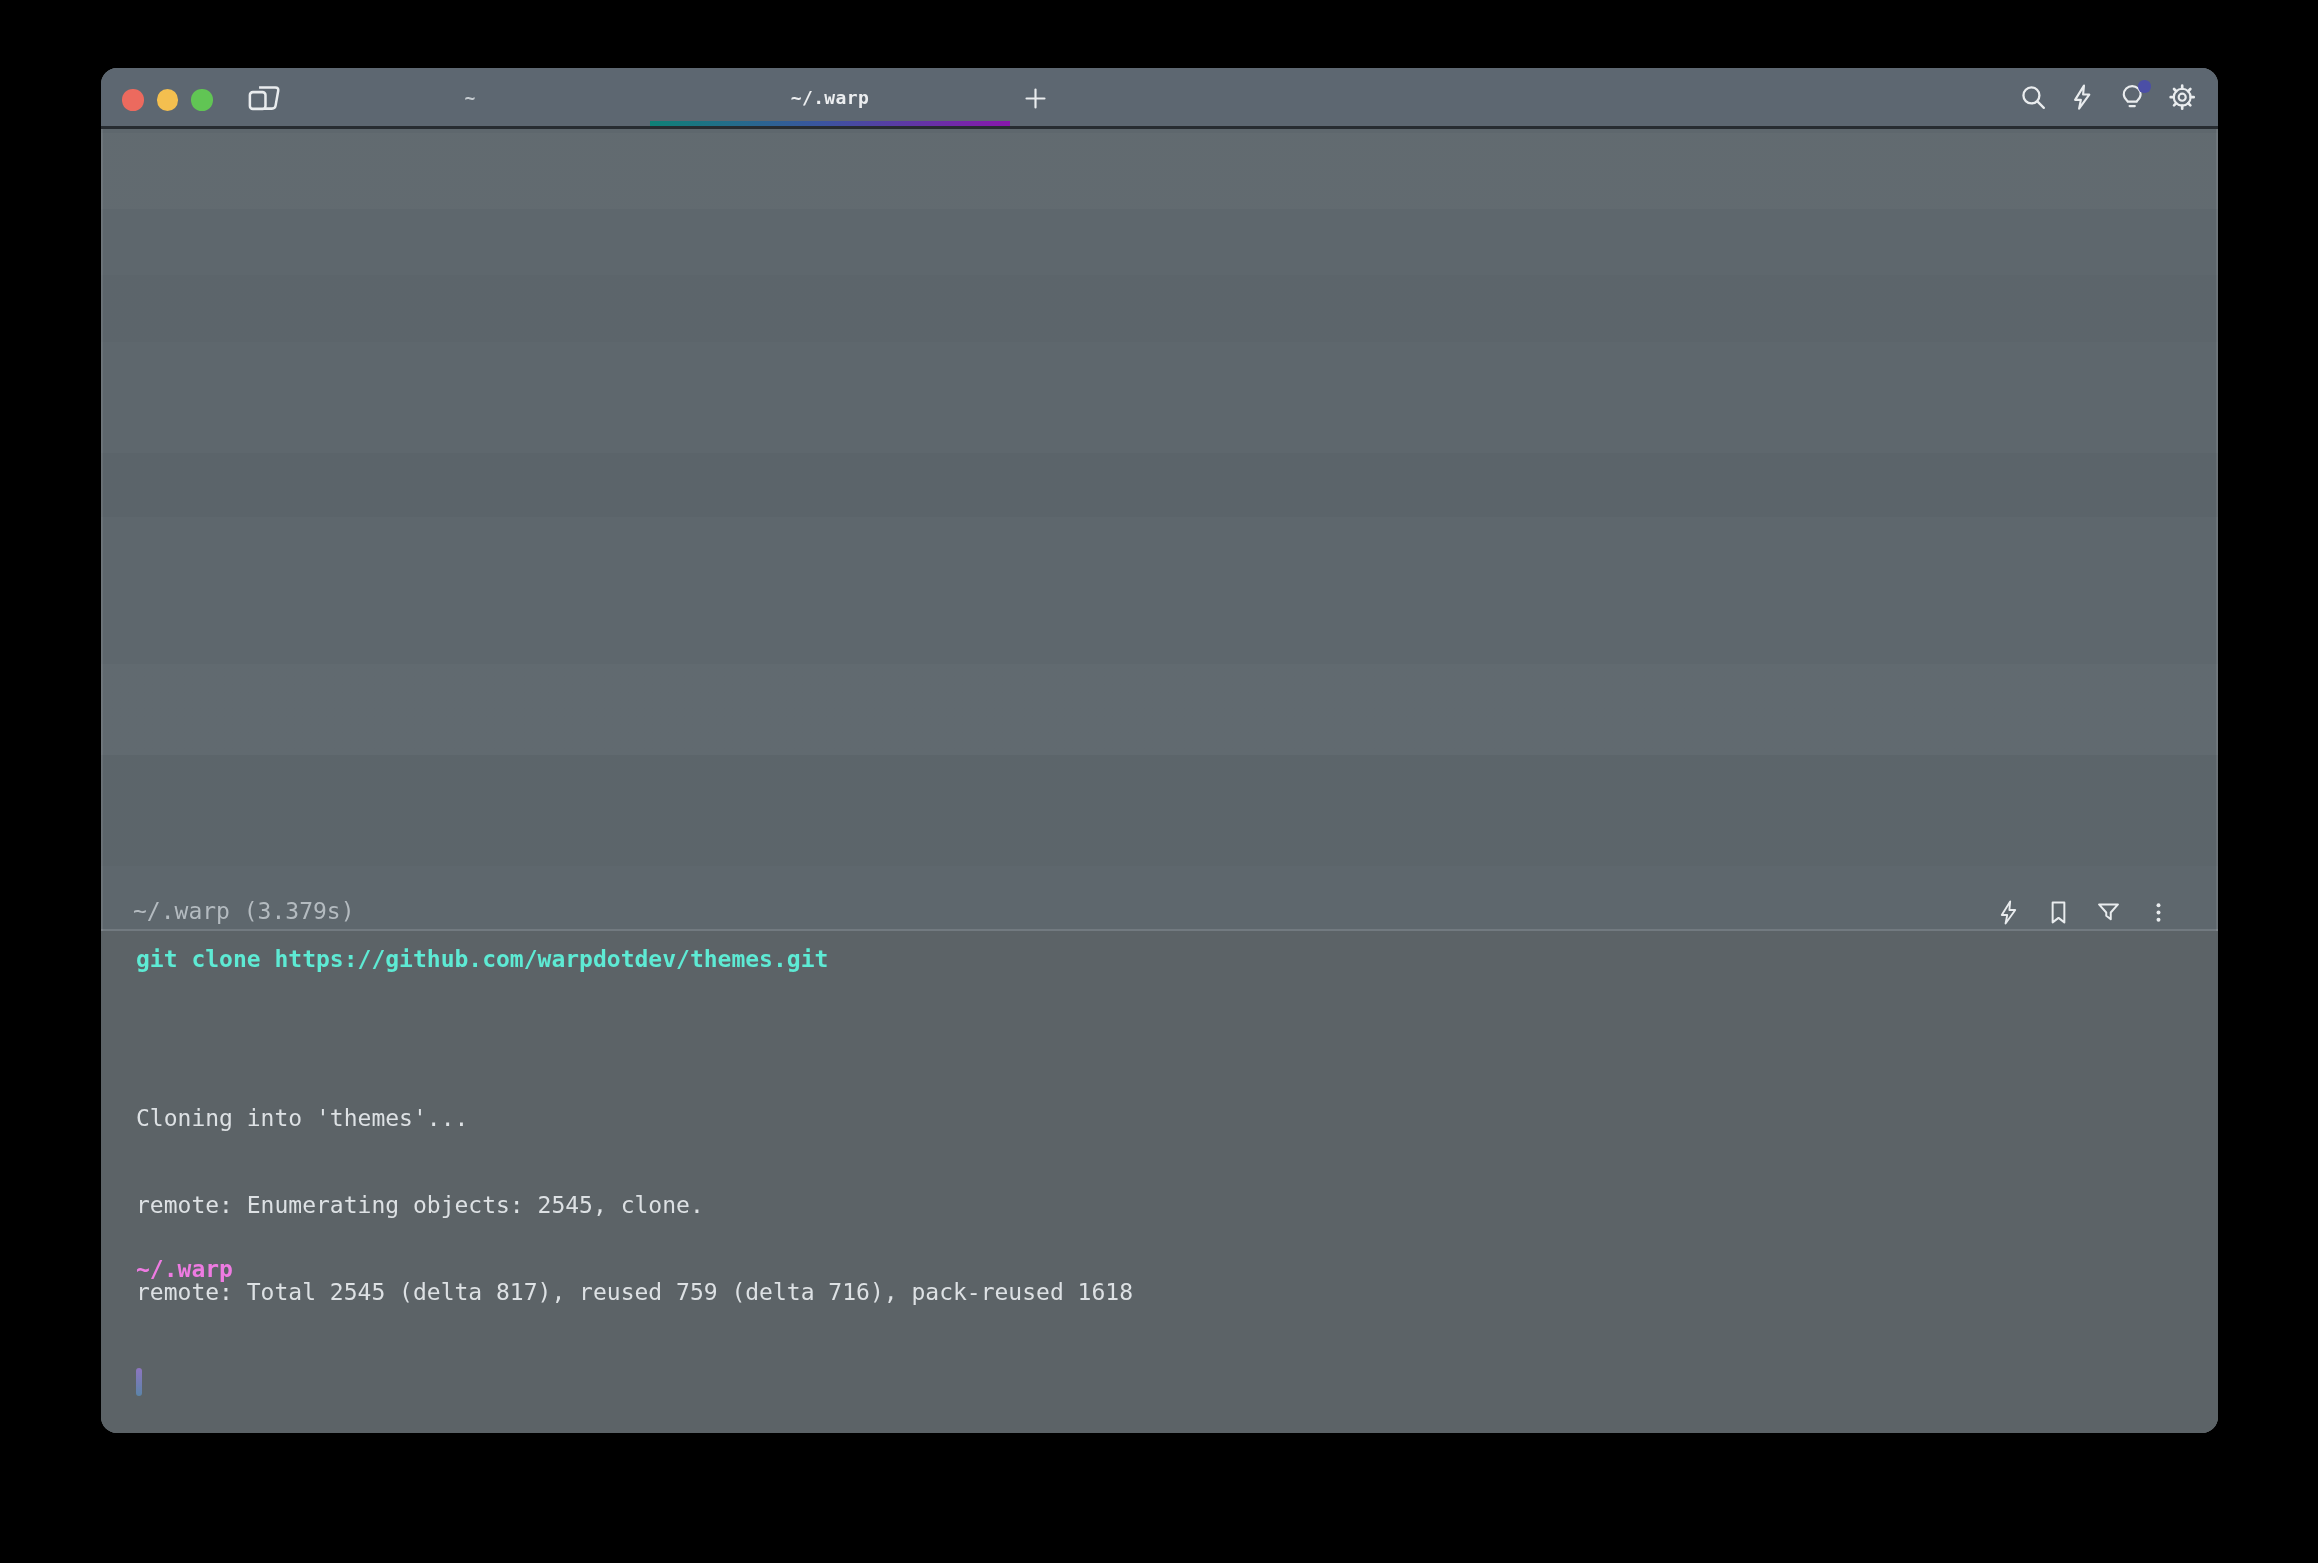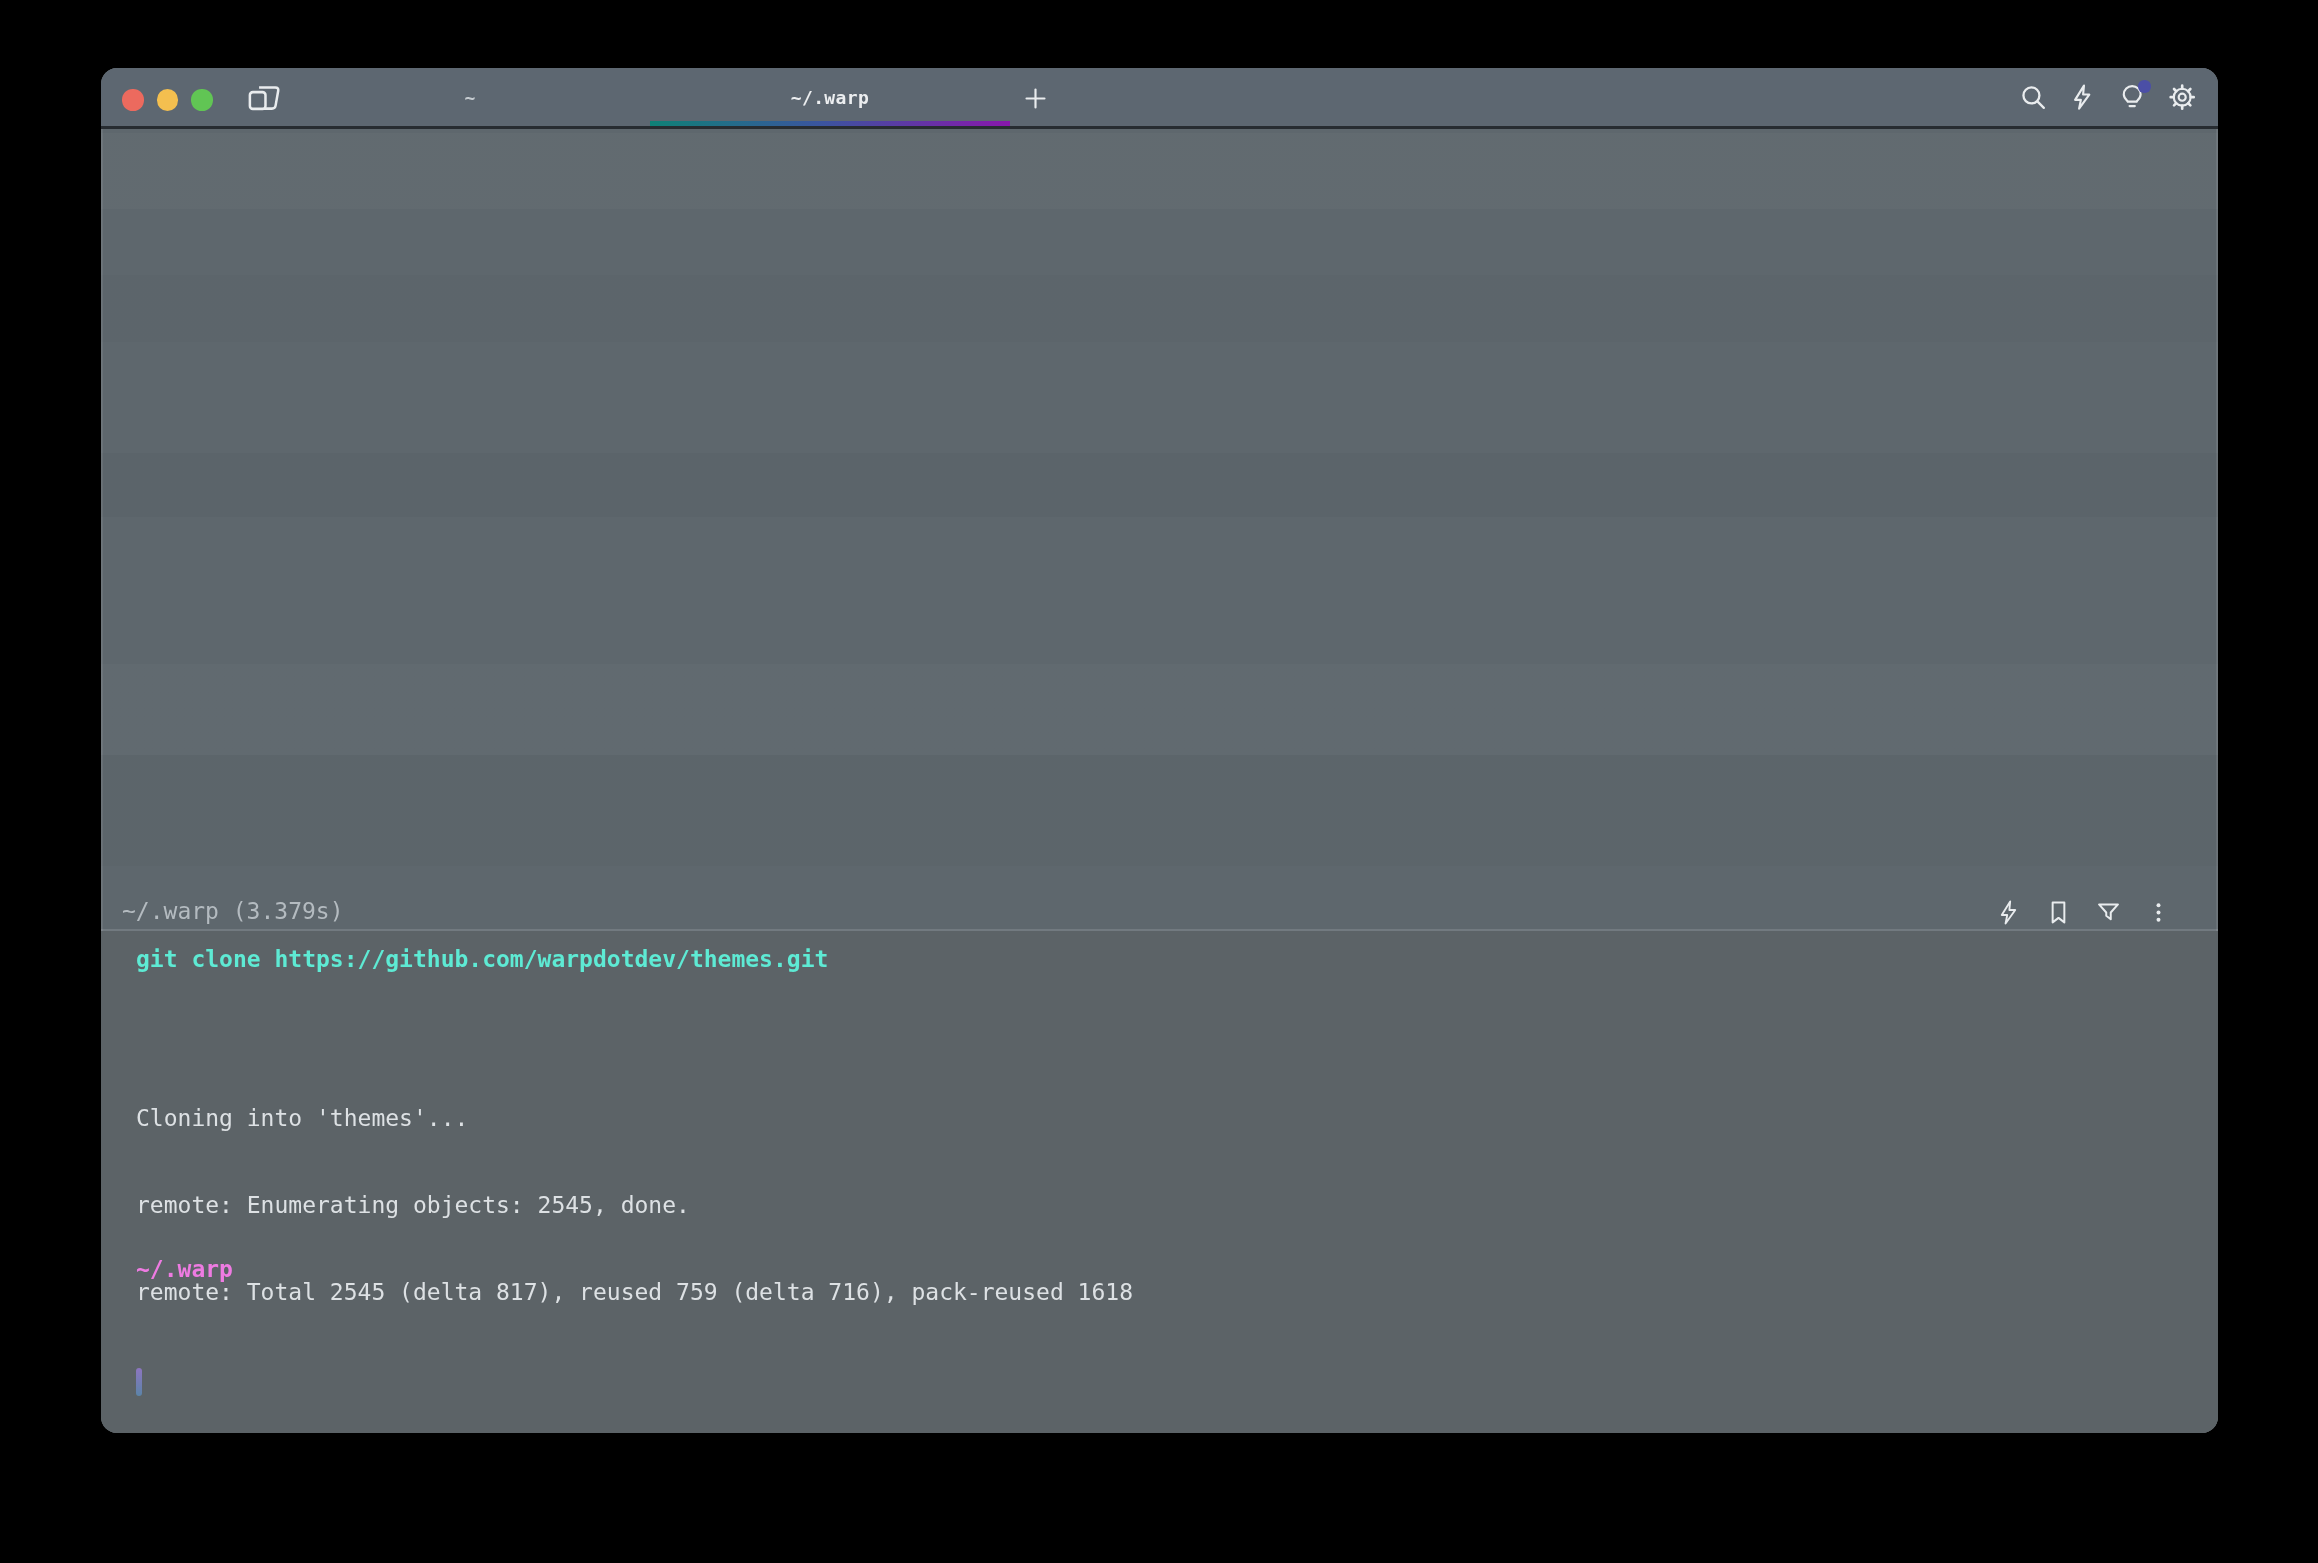--- a/index.html
+++ b/index.html
@@ -66,21 +66,21 @@
 
   .divider { position:absolute; left:0; right:0; top:861px; height:2.7px;
              background:rgba(238,244,248,0.14); }
 
   
   .block-area { position:absolute; left:0; top:863px; right:0; bottom:0;
                 background:#5c6367; }
 
   .term { font-size:23px; line-height:29px; white-space:pre; }
 
-  .block-header { position:absolute; left:21px; top:829px; color:#b4bbc0; }
+  .block-header { position:absolute; left:32px; top:829px; color:#b4bbc0; }
   .command      { position:absolute; left:35px; top:877px; color:#5eead4; font-weight:700; }
   .output       { position:absolute; left:35px; top:978px; color:#dde1e4; }
 
   .block-actions { position:absolute; right:46px; top:831px;
                    display:flex; align-items:center; gap:23px; color:#9fa6ab; }
   .block-actions .icon-btn { position:relative; width:27px; height:27px; }
 
   .prompt { position:absolute; left:35px; top:1187px; color:var(--prompt-text,#ee7be2);
             font-weight:700; }
   .cursor { position:absolute; left:35px; top:1300px; width:6.2px; height:27.5px;
@@ -182,21 +182,21 @@
           <circle cx="15" cy="15" r="2.2"></circle>
           <circle cx="15" cy="23" r="2.2"></circle>
       </svg>
     </button>
   </div>
 
   <div class="term command">git clone https://github.com/warpdotdev/themes.git</div>
 
   <div class="term output">
     <div>Cloning into 'themes'...</div>
-    <div>remote: Enumerating objects: 2545, done.</div>
+    <div>remote: Enumerating objects: 2545, clone.</div>
     <div>remote: Total 2545 (delta 817), reused 759 (delta 716), pack-reused 1618</div>
     
     
   </div>
 
   <div class="input-line"></div>
   <div class="term prompt">~/.warp</div>
   <div class="cursor"></div>
 
 </div>

